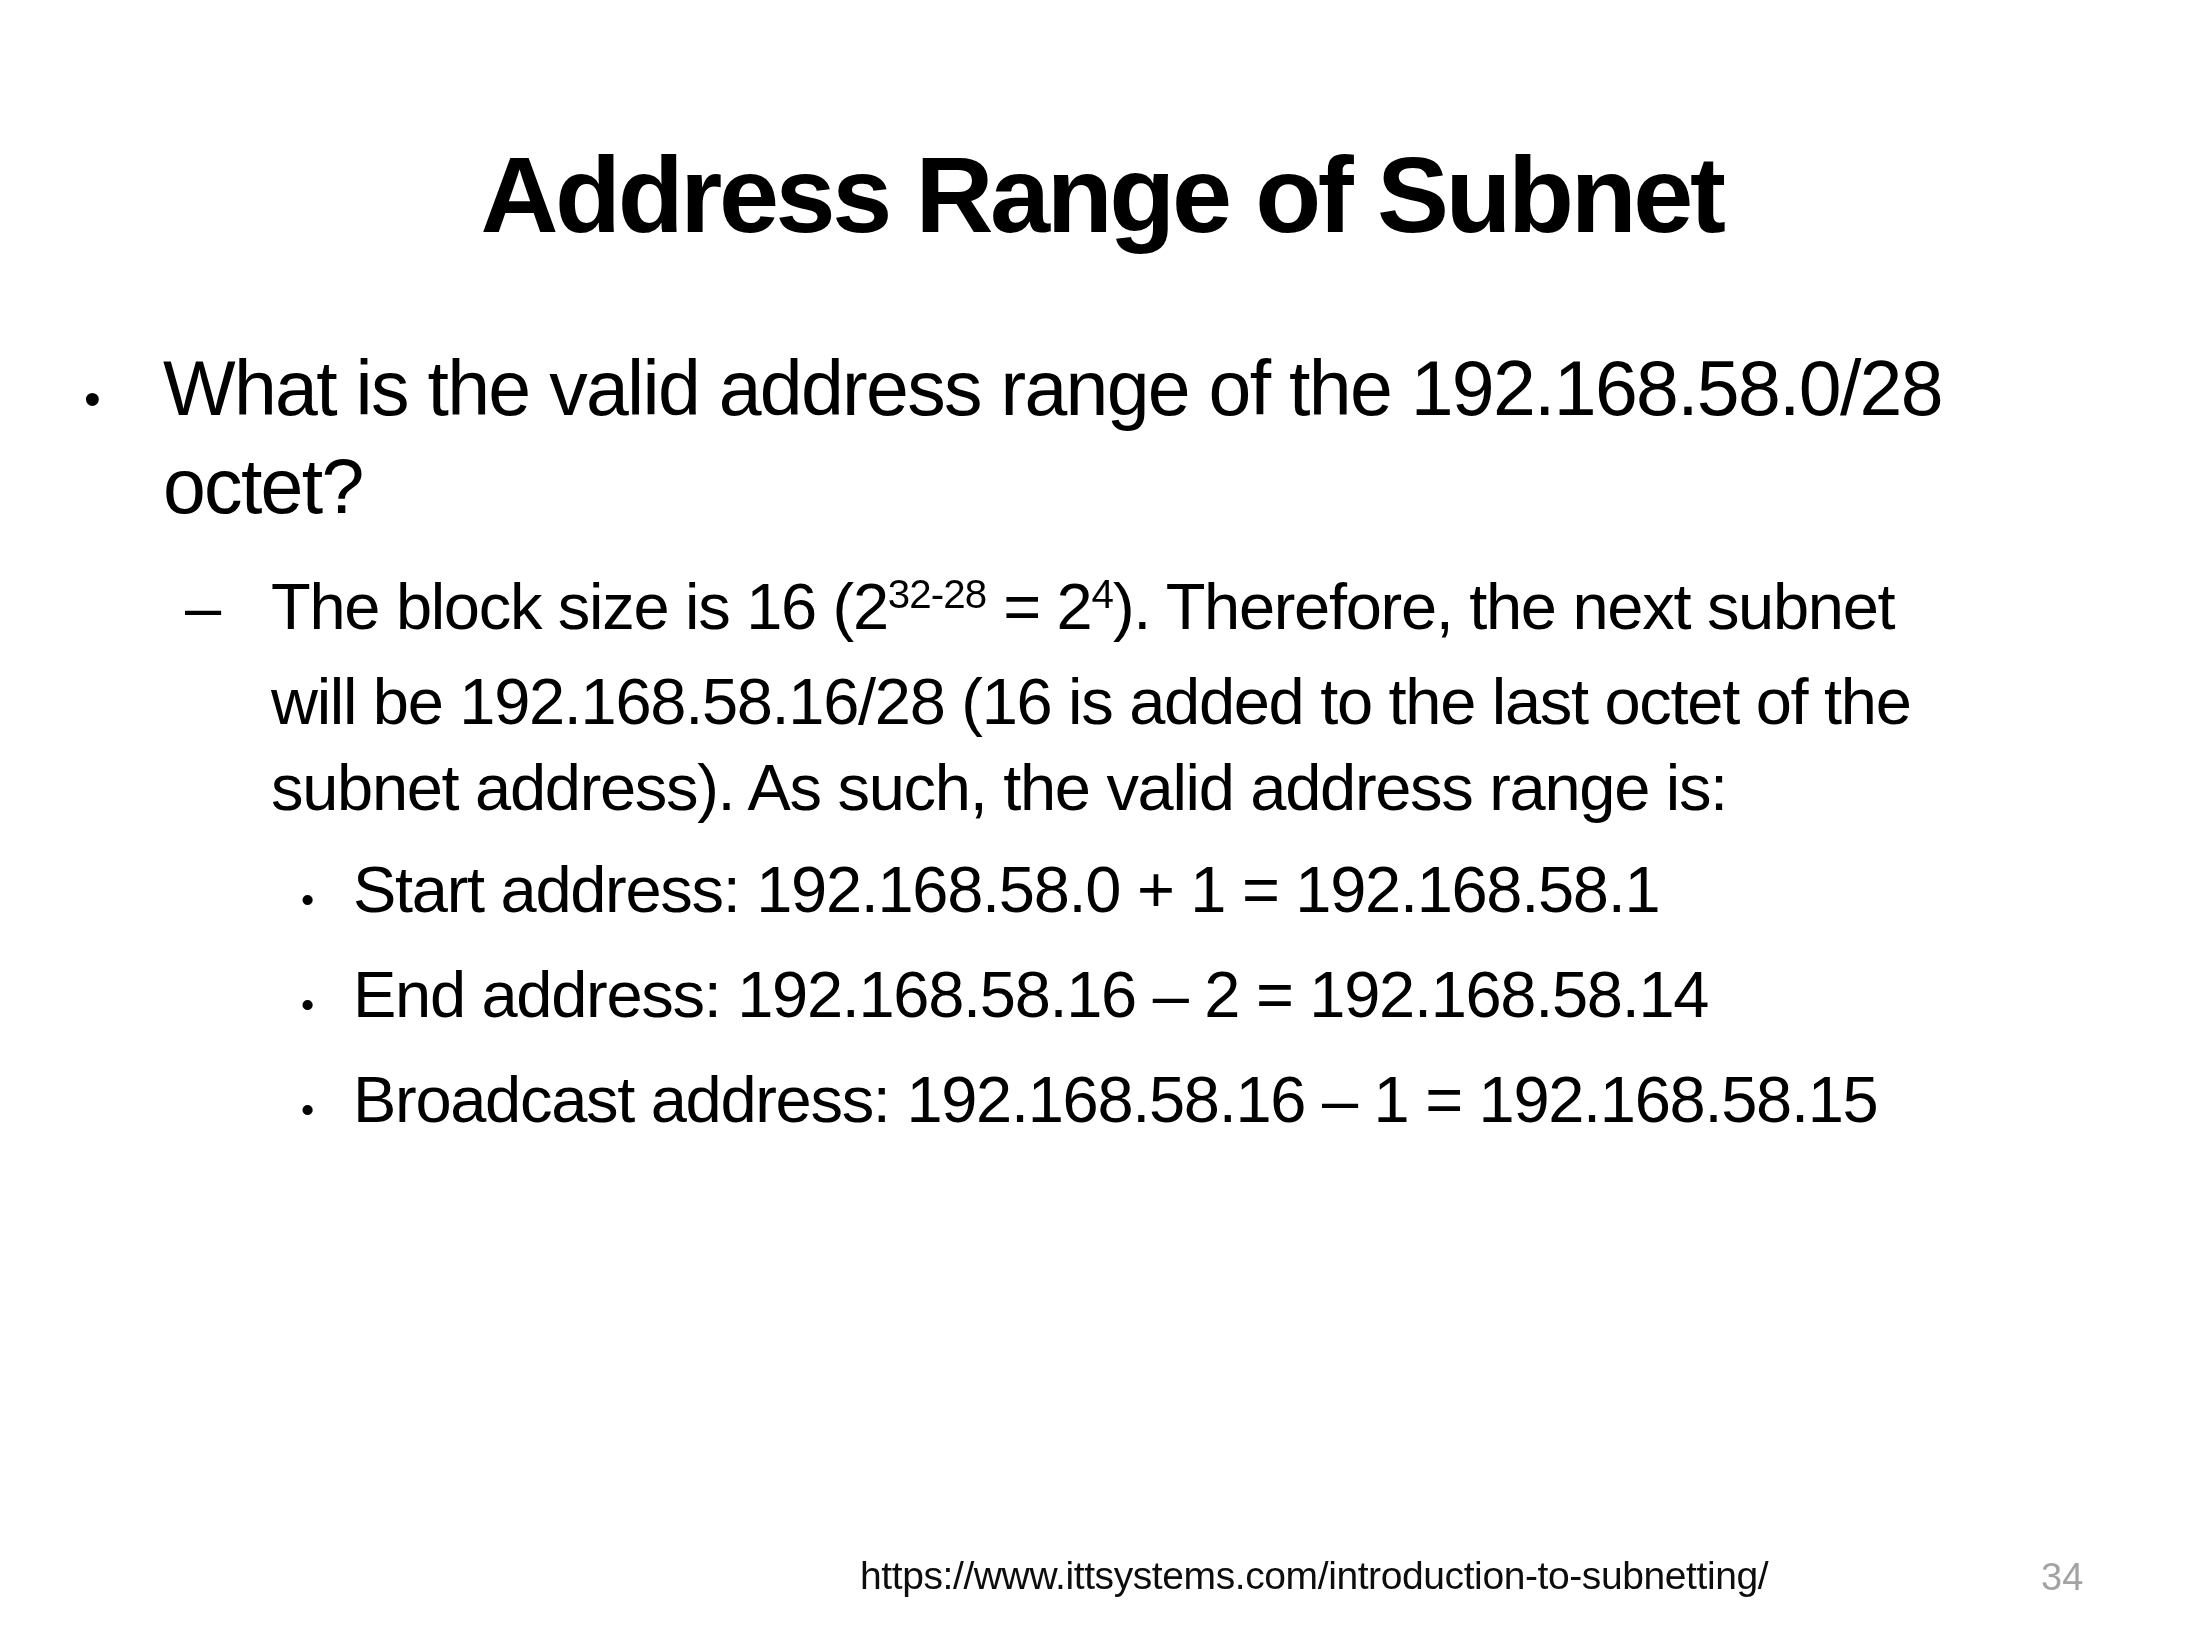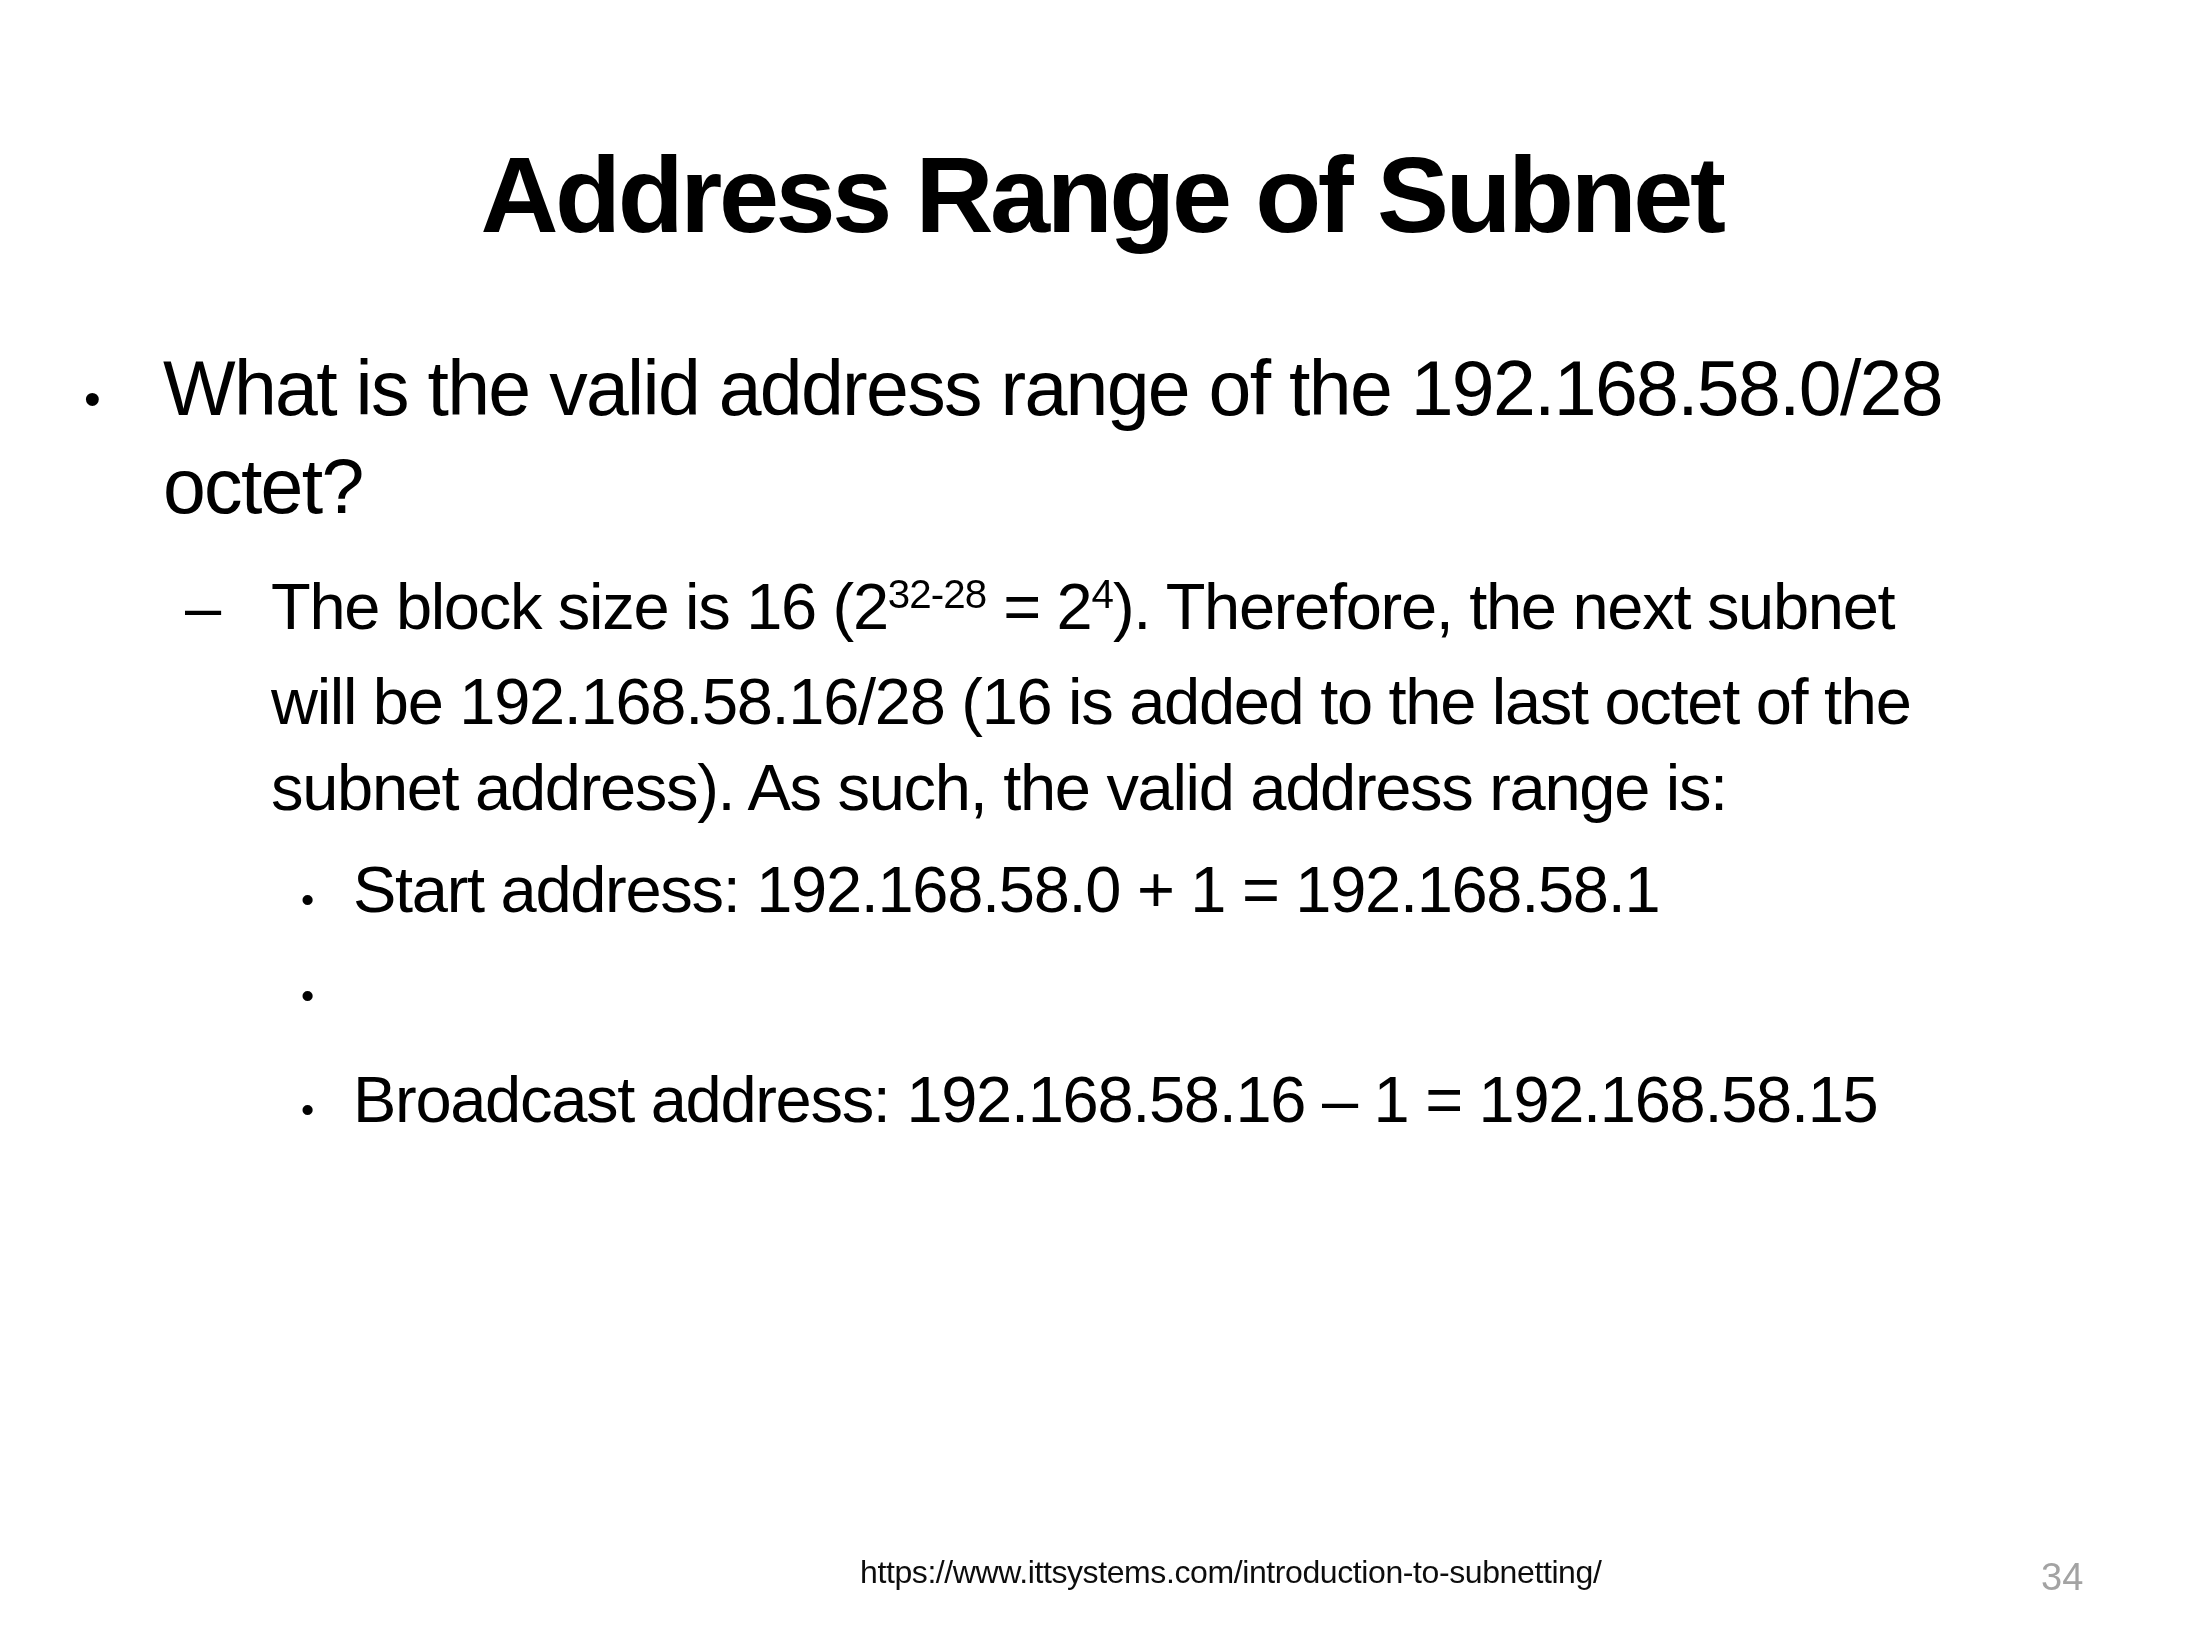--- a/index.html
+++ b/index.html
@@ -76,21 +76,21 @@
     font-size:0.58em;
     letter-spacing:0;
   }
   .l3-start{top:847px;}
   .l3-end{top:952px;}
   .l3-broadcast{top:1057px;}
   .footer-url{
     position:absolute;
     left:860px;
     top:1554px;
-    font-size:32px;
+    font-size:39px;
     letter-spacing:-0.4px;
     color:#0d0d0d;
     white-space:nowrap;
   }
   .page-number{
     position:absolute;
     left:2041px;
     top:1556px;
     font-size:38px;
     color:#a3a3a3;
@@ -113,20 +113,21 @@
     <div class="txt"><span>The </span><span class="b">block size</span><span> is </span><span class="b">16</span><span> (</span><span class="b">2</span><sup class="b">32-28</sup><span class="b"> = </span><span class="b">2</span><sup class="b">4</sup><span>). Therefore, the </span><span class="b">next subnet</span><br><span>will be </span><span class="b">192.168.58.16/28</span><span> (16 is added to the </span><span class="b">last octet</span><span> of the</span><br><span>subnet address). As such, the </span><span class="b">valid address range</span><span> is:</span></div>
   </div>
 
   <div class="li l3 l3-start">
     <span class="marker">•</span>
     <div class="txt"><span class="b">Start address</span><span>: 192.168.58.0 + 1 = </span><span class="b">192.168.58.1</span></div>
   </div>
 
   <div class="li l3 l3-end">
     <span class="marker">•</span>
+    <div class="txt"><span class="b">End address:</span><span> 192.168.58.16 – 2 = </span><span class="b">192.168.58.14</span></div>
   </div>
 
   <div class="li l3 l3-broadcast">
     <span class="marker">•</span>
     <div class="txt"><span class="b">Broadcast address:</span><span> 192.168.58.16 – 1 = </span><span class="b">192.168.58.15</span></div>
   </div>
 
   <div class="footer-url">https://www.ittsystems.com/introduction-to-subnetting/</div>
 
   <div class="page-number">34</div>

